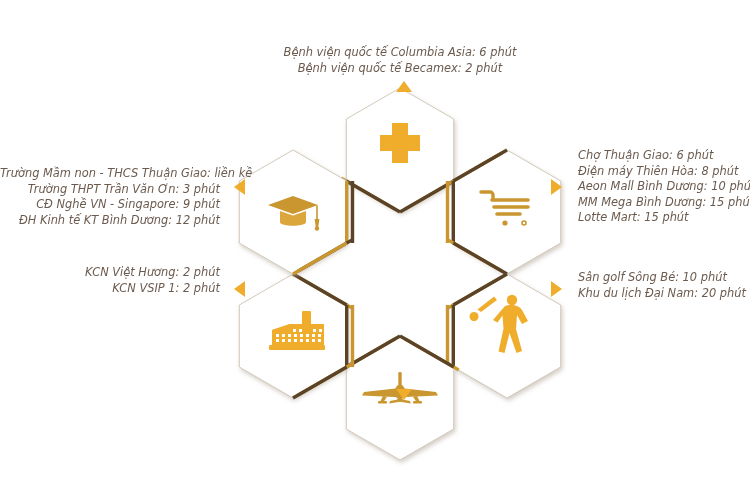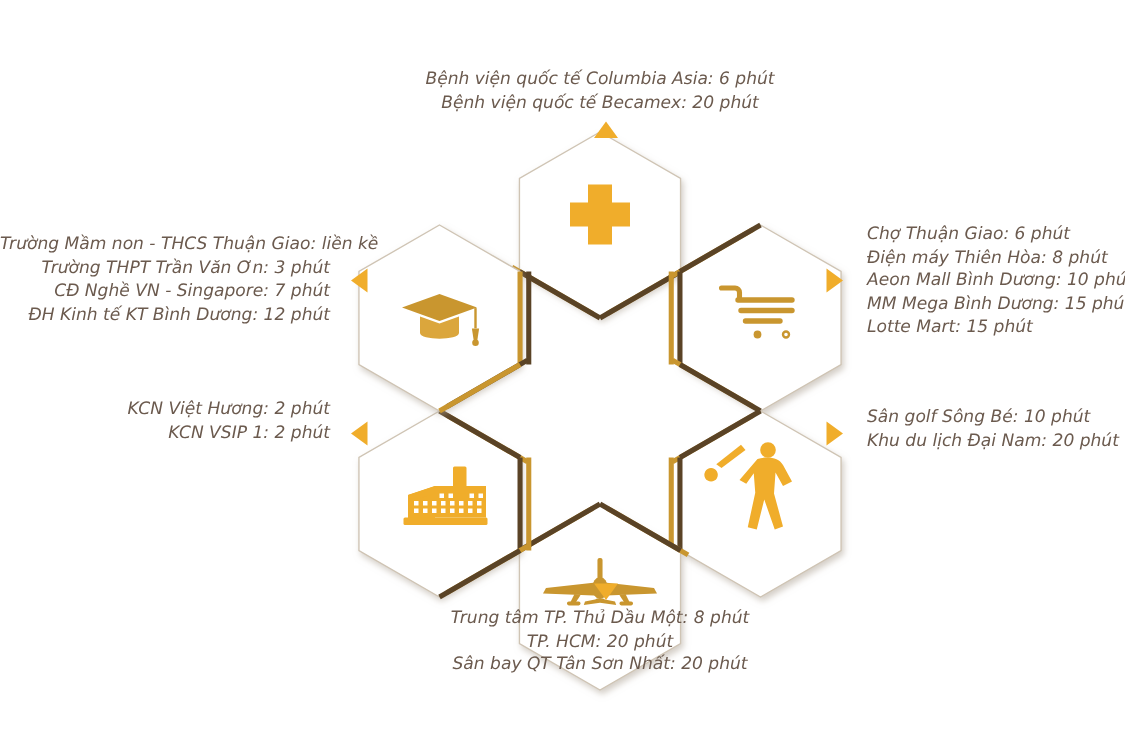--- a/index.html
+++ b/index.html
@@ -192,27 +192,27 @@
 
   <div class="arrow arrow-up" style="left:396px;top:81px;"></div>
   <div class="arrow arrow-left" style="left:234px;top:179px;"></div>
   <div class="arrow arrow-left" style="left:234px;top:281px;"></div>
   <div class="arrow arrow-right" style="left:551px;top:179px;"></div>
   <div class="arrow arrow-right" style="left:551px;top:281px;"></div>
   <div class="arrow arrow-down" style="left:396px;top:389px;"></div>
 
   <div class="textblock tb-center" style="left:250px;top:45px;width:300px;">
     <div>Bệnh viện quốc tế Columbia Asia: 6 phút</div>
-    <div>Bệnh viện quốc tế Becamex: 20 phút</div>
-  </div>
-
-  <div class="textblock tb-right" style="left:0px;top:155px;width:220px;">
+    <div>Bệnh viện quốc tế Becamex: 2 phút</div>
+  </div>
+
+  <div class="textblock tb-right" style="left:0px;top:166px;width:220px;">
     <div>Trường Mầm non - THCS Thuận Giao: liền kề</div>
     <div>Trường THPT Trần Văn Ơn: 3 phút</div>
-    <div>CĐ Nghề VN - Singapore: 7 phút</div>
+    <div>CĐ Nghề VN - Singapore: 9 phút</div>
     <div>ĐH Kinh tế KT Bình Dương: 12 phút</div>
   </div>
 
   <div class="textblock tb-right" style="left:0px;top:265px;width:220px;">
     <div>KCN Việt Hương: 2 phút</div>
     <div>KCN VSIP 1: 2 phút</div>
   </div>
 
   <div class="textblock tb-left" style="left:578px;top:148px;width:180px;">
     <div>Chợ Thuận Giao: 6 phút</div>
@@ -220,19 +220,14 @@
     <div>Aeon Mall Bình Dương: 10 phút</div>
     <div>MM Mega Bình Dương: 15 phút</div>
     <div>Lotte Mart: 15 phút</div>
   </div>
 
   <div class="textblock tb-left" style="left:578px;top:270px;width:180px;">
     <div>Sân golf Sông Bé: 10 phút</div>
     <div>Khu du lịch Đại Nam: 20 phút</div>
   </div>
 
-  <div class="textblock tb-center" style="left:250px;top:404px;width:300px;">
-    <div>Trung tâm TP. Thủ Dầu Một: 8 phút</div>
-    <div>TP. HCM: 20 phút</div>
-    <div>Sân bay QT Tân Sơn Nhất: 20 phút</div>
-  </div>
 
 </div>
 
 </body></html>

